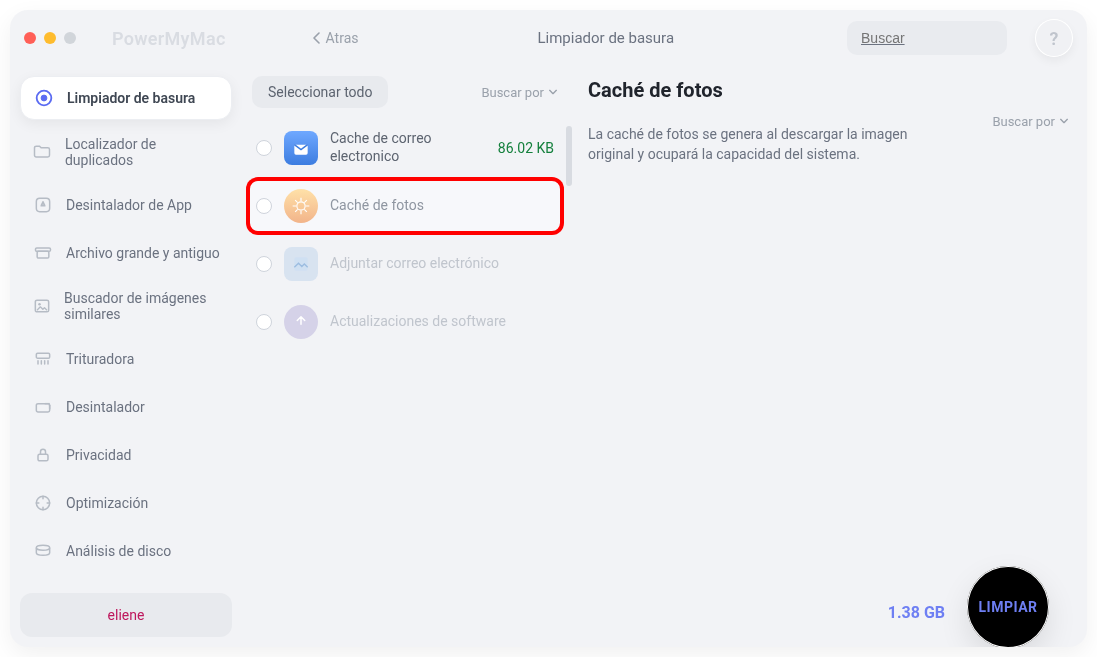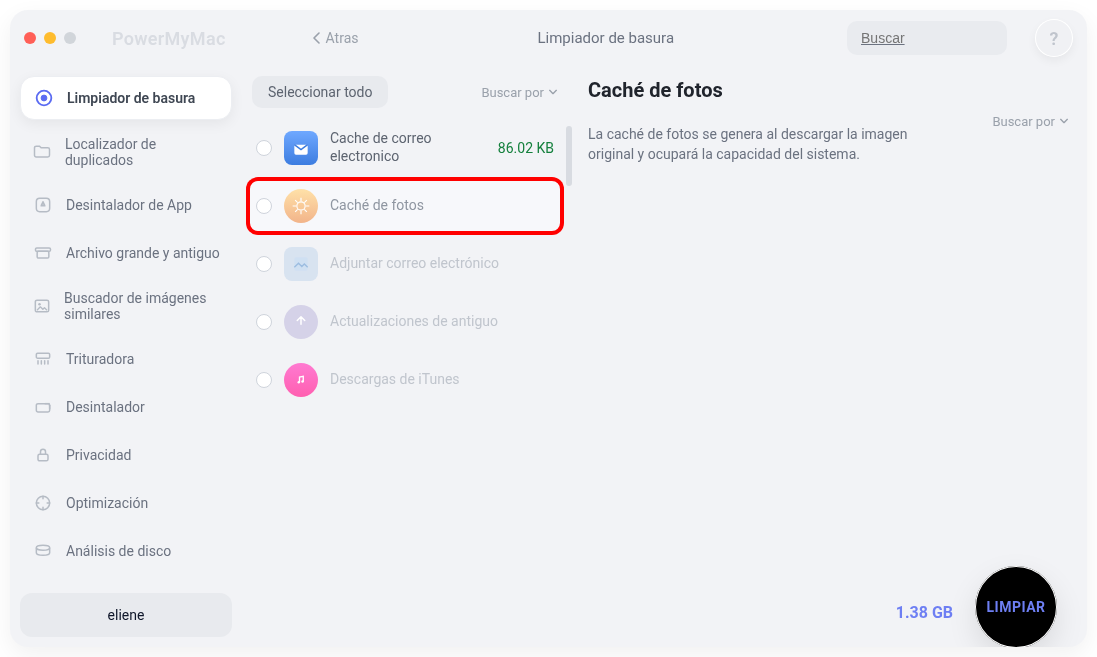--- a/index.html
+++ b/index.html
@@ -116,21 +116,21 @@
     color:#b6bcc5;
   }
   .nav-item.active .nav-icon svg { stroke:#5b6bf2; }
   .nav-item.active .nav-icon .target-outer { stroke:#5b6bf2; }
   .user-pill {
     margin-top:20px;
     height:44px;
     background:#e8eaee;
     border-radius:12px;
     display:flex; align-items:center; justify-content:center;
-    color:#0f172a;
+    color:#be185d;
   }
 
   
   .middle {
     width:330px;
     padding:10px 6px 10px 6px;
     display:flex;
     flex-direction:column;
     position:relative;
   }
@@ -223,21 +223,21 @@
   }
   .detail-sort {
     position:absolute; right:18px; top:48px;
     display:flex; align-items:center; gap:4px;
     color:#9aa1ab; font-size:13px;
   }
 
   
   .footer {
     position:absolute;
-    right:8px; bottom:0;
+    right:16px; bottom:0;
     height:var(--footer-h);
     display:flex; align-items:center; gap:22px;
     padding:0 22px;
   }
   .total-size {
     color:var(--accent-blue);
     font-weight:700; font-size:16px;
   }
   .clean-btn {
     width:82px; height:82px;
@@ -463,34 +463,23 @@
         </div>
 
 
         <div class="cat-row dimmed">
           <div class="cat-radio"></div>
           <div class="cat-icon ic-software">
             <svg width="18" height="18" viewBox="0 0 24 24" fill="none">
                 <path d="M12 5v10M7 10l5-5 5 5" stroke="#fff" stroke-width="2" stroke-linecap="round" stroke-linejoin="round"></path>
               </svg>
           </div>
-          <div class="cat-label">Actualizaciones de antiguo</div>
-        </div>
-
-        <div class="cat-row dimmed">
-          <div class="cat-radio"></div>
-          <div class="cat-icon ic-itunesdl">
-            <svg width="18" height="18" viewBox="0 0 24 24" fill="none">
-                <path d="M10 15V8l5-1v7" stroke="#fff" stroke-width="1.8" stroke-linecap="round"></path>
-                <circle cx="9" cy="15" r="1.6" fill="#fff"></circle>
-                <circle cx="14" cy="14" r="1.6" fill="#fff"></circle>
-              </svg>
-          </div>
-          <div class="cat-label">Descargas de iTunes</div>
-        </div>
+          <div class="cat-label">Actualizaciones de software</div>
+        </div>
+
 
       </div>
 
       <div class="scrollbar-track">
         <div class="scrollbar-thumb"></div>
       </div>
     </div>
 
     <div class="detail">
       <h2>Caché de fotos</h2>

